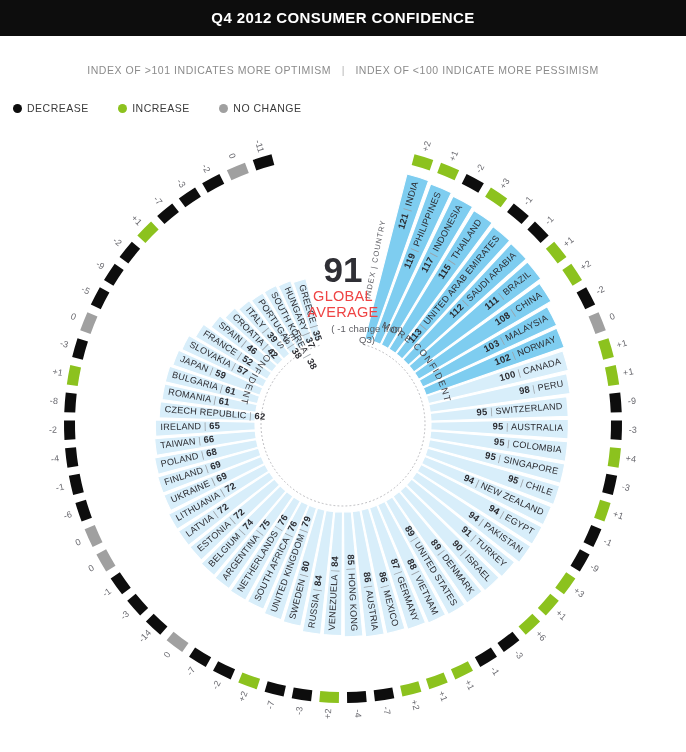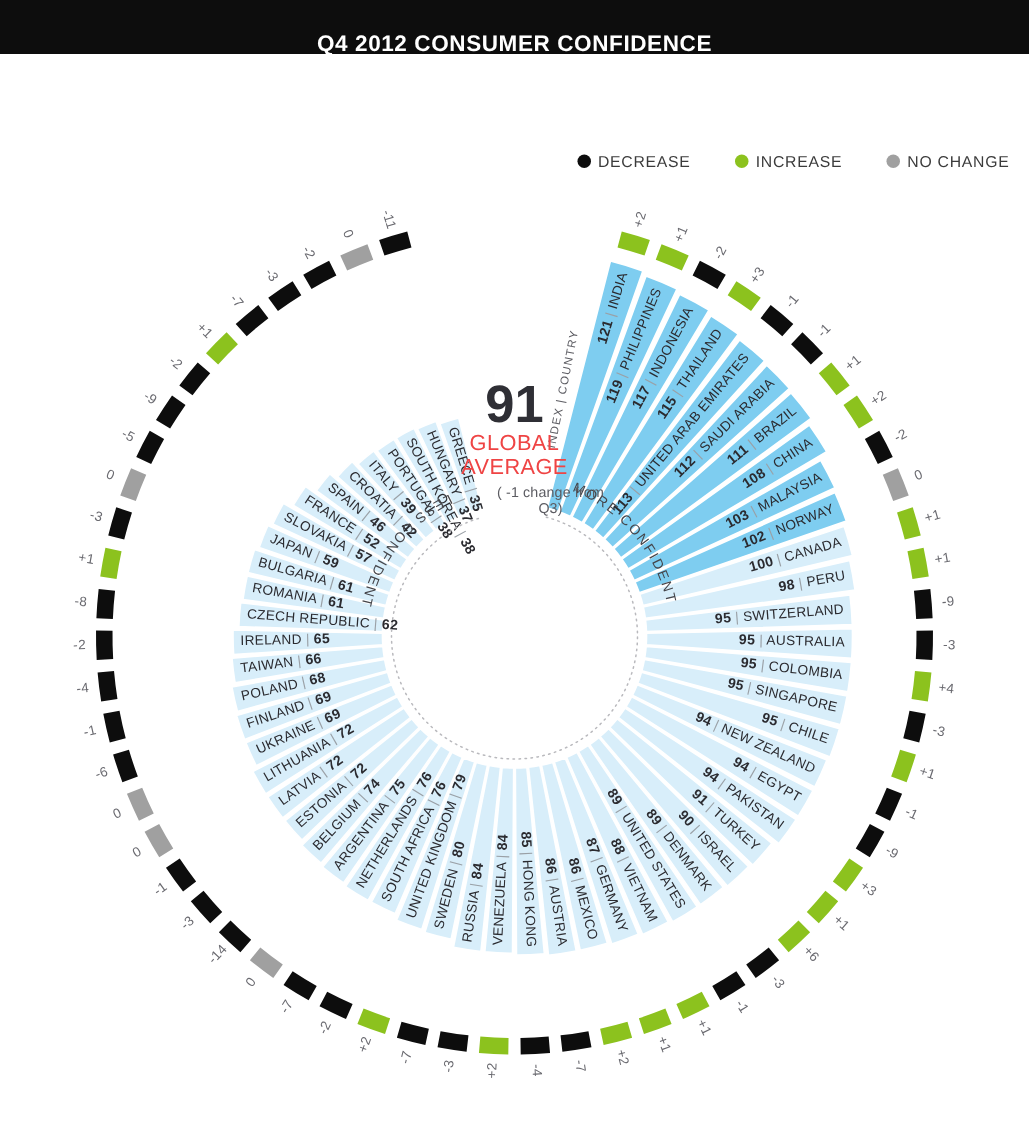--- a/index.html
+++ b/index.html
@@ -1,28 +1,28 @@
 <!DOCTYPE html>
 <html><head>
 <meta charset="utf-8">
 <style>
   html,body{margin:0;padding:0;background:#ffffff;}
   body{width:686px;height:752px;font-family:"Liberation Sans",sans-serif;-webkit-font-smoothing:antialiased;}
   #page{position:relative;width:686px;height:752px;overflow:hidden;background:#fff;}
 
   
   .titlebar{position:absolute;left:0;top:0;width:686px;height:36px;background:#0d0d0d;}
-  .titlebar .t{position:absolute;left:0;top:12px;width:686px;height:36px;line-height:36px;
+  .titlebar .t{position:absolute;left:0;top:0;width:686px;height:36px;line-height:36px;
      text-align:center;color:#ffffff;font-size:15px;font-weight:bold;letter-spacing:.4px;}
 
   .subtitle{position:absolute;left:0;top:64px;width:686px;text-align:center;
      color:#8b8b8b;font-size:10.5px;letter-spacing:.55px;}
   .subtitle .sep{display:inline-block;padding:0 7px;color:#b4b4b4;}
 
-  .legend{position:absolute;left:0;top:102px;width:686px;text-align:right;font-size:10.5px;letter-spacing:.5px;}
+  .legend{position:absolute;left:0;top:102px;width:686px;text-align:left;font-size:10.5px;letter-spacing:.5px;}
   .legend .item{display:inline-block;margin:0 13px;color:#3b3b3b;white-space:nowrap;}
   .legend .dot{display:inline-block;width:9px;height:9px;border-radius:50%;
      vertical-align:-1px;margin-right:5px;}
 
   
   #wheel{position:absolute;left:0;top:128px;width:686px;height:624px;}
   svg{display:block;}
   .seg{stroke:#ffffff;stroke-width:1.1;}
   .arcseg{stroke:none;}
   .lbl{font-family:"Liberation Sans",sans-serif;font-size:9.1px;fill:#2b2b30;letter-spacing:.2px;}
@@ -40,20 +40,25 @@
 </style>
 </head>
 <body>
 
 <div id="page">
 
   <div class="titlebar">
     <div class="t">Q4 2012 CONSUMER CONFIDENCE</div>
   </div>
 
+  <div class="subtitle">
+    <span>INDEX OF &gt;101 INDICATES MORE OPTIMISM</span>
+    <span class="sep">|</span>
+    <span>INDEX OF &lt;100 INDICATE MORE PESSIMISM</span>
+  </div>
 
   <div class="legend">
     <span class="item">
       <span class="dot" id="lg0" style="background: rgb(13, 13, 13);"></span><span>DECREASE</span>
     </span>
     <span class="item">
       <span class="dot" id="lg1" style="background: rgb(140, 194, 30);"></span><span>INCREASE</span>
     </span>
     <span class="item">
       <span class="dot" id="lg2" style="background: rgb(160, 160, 160);"></span><span>NO CHANGE</span>

